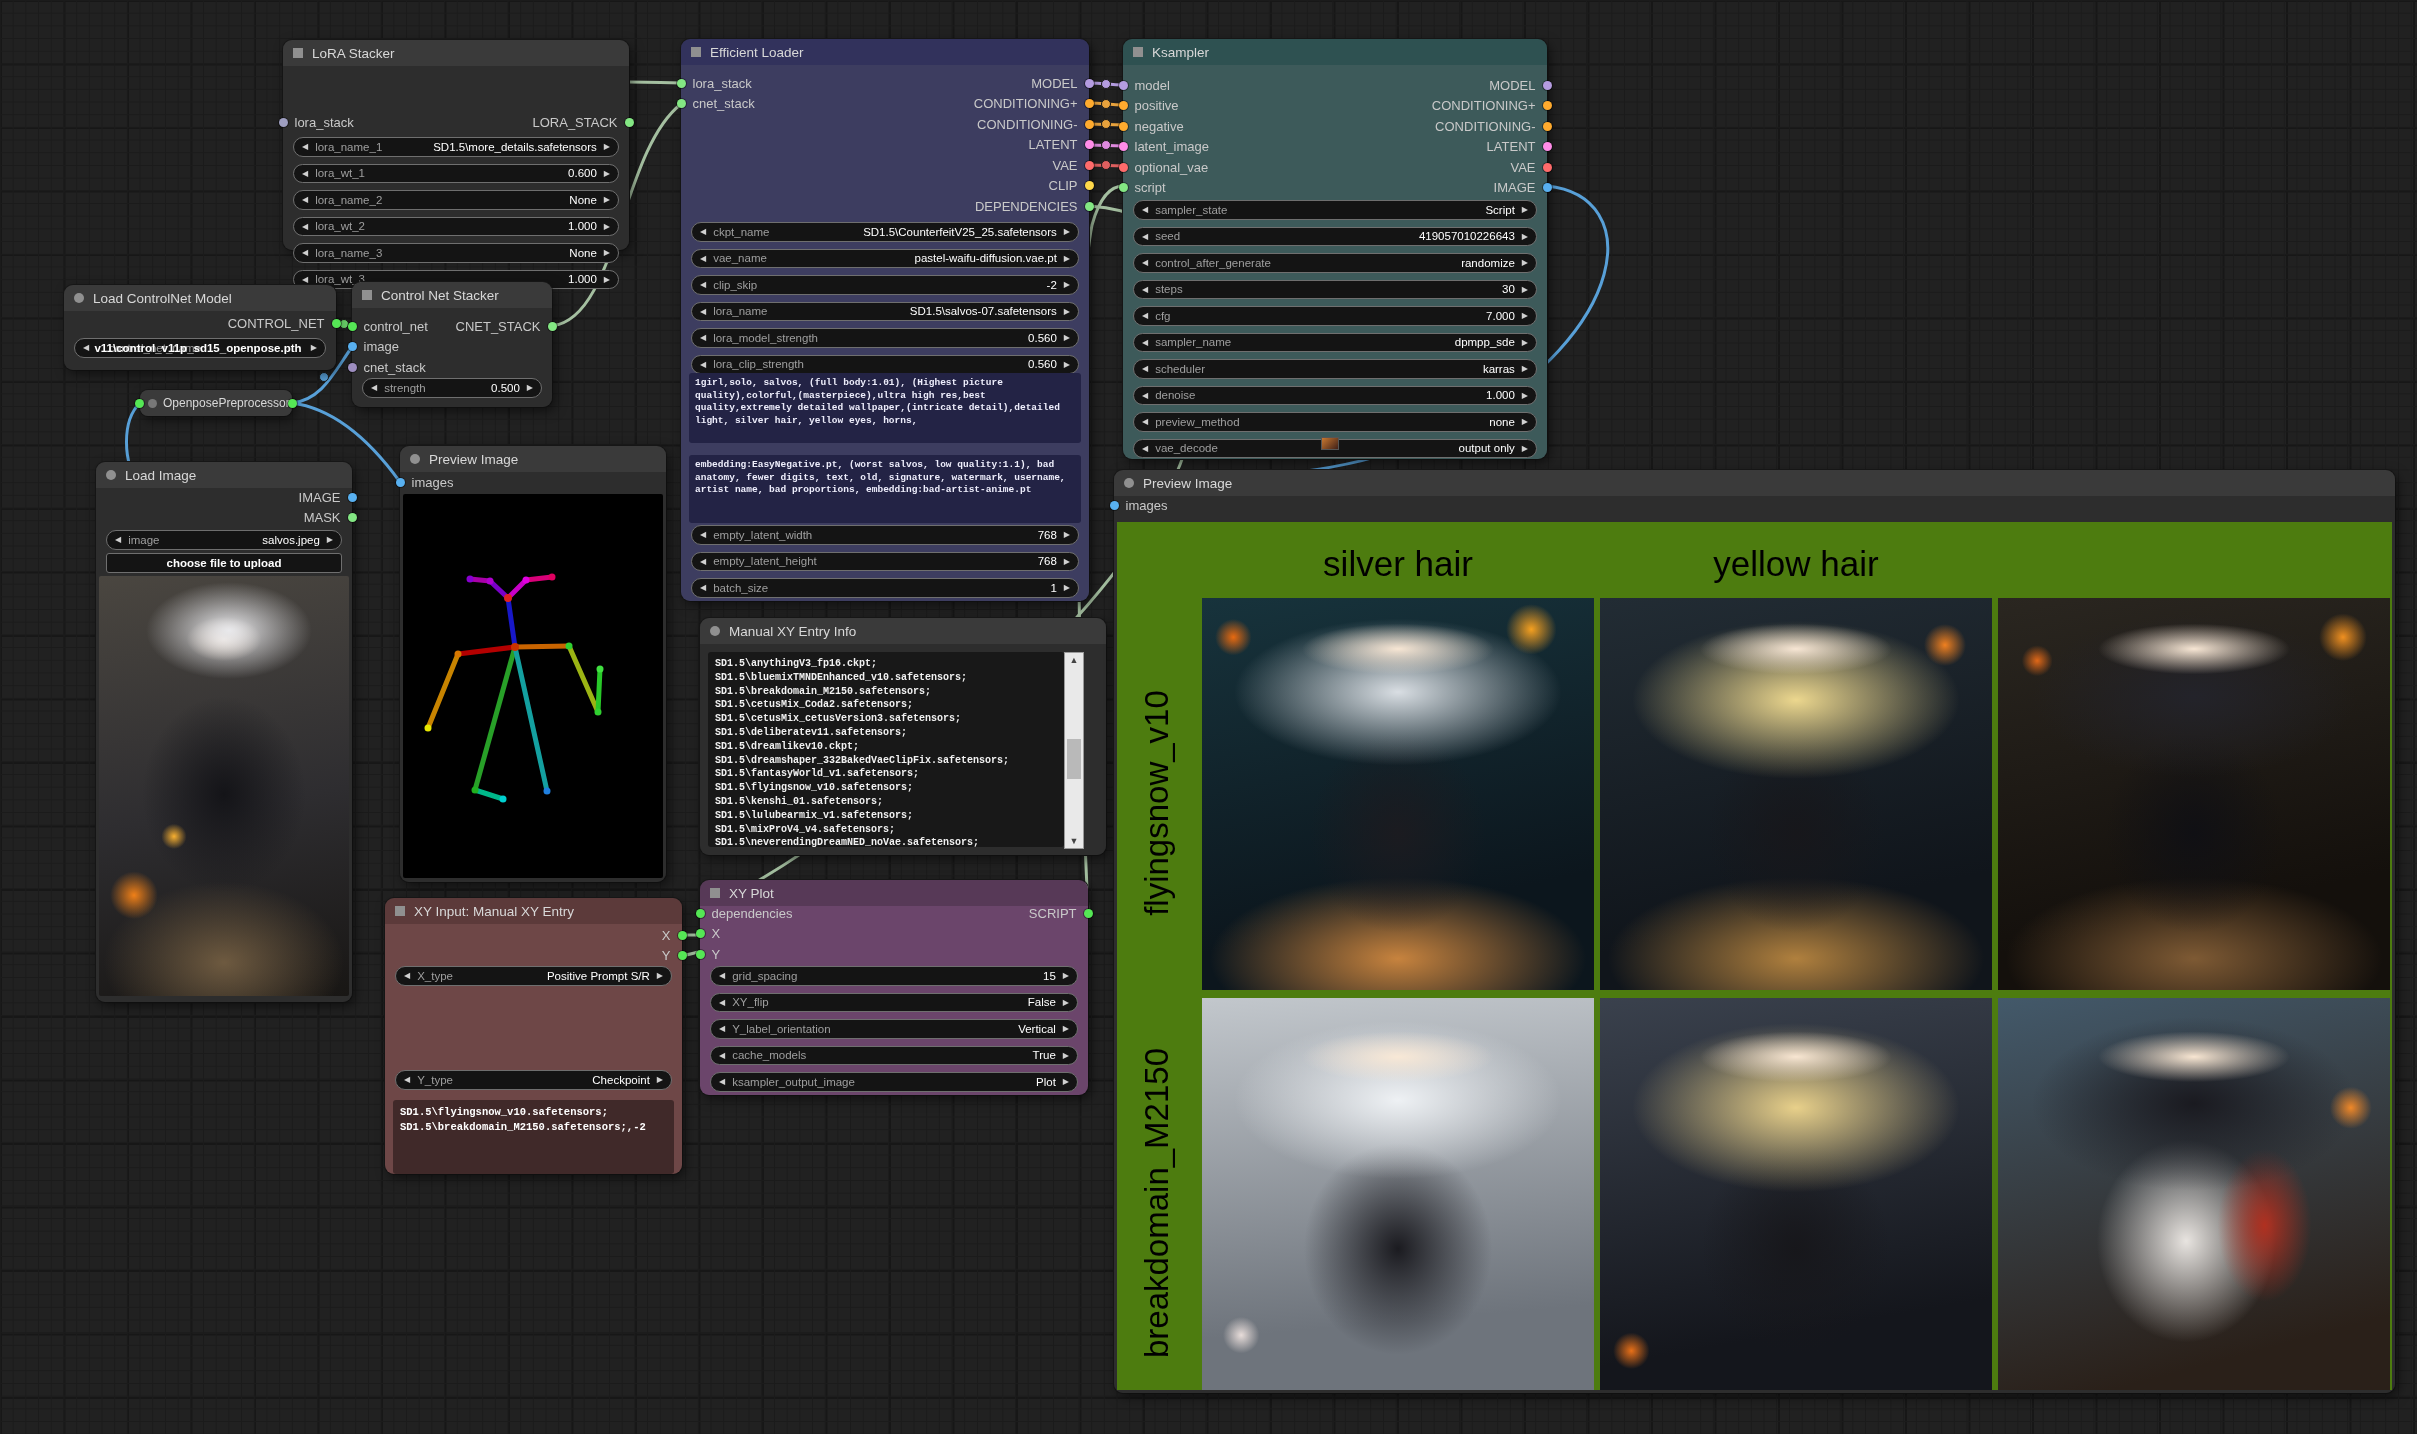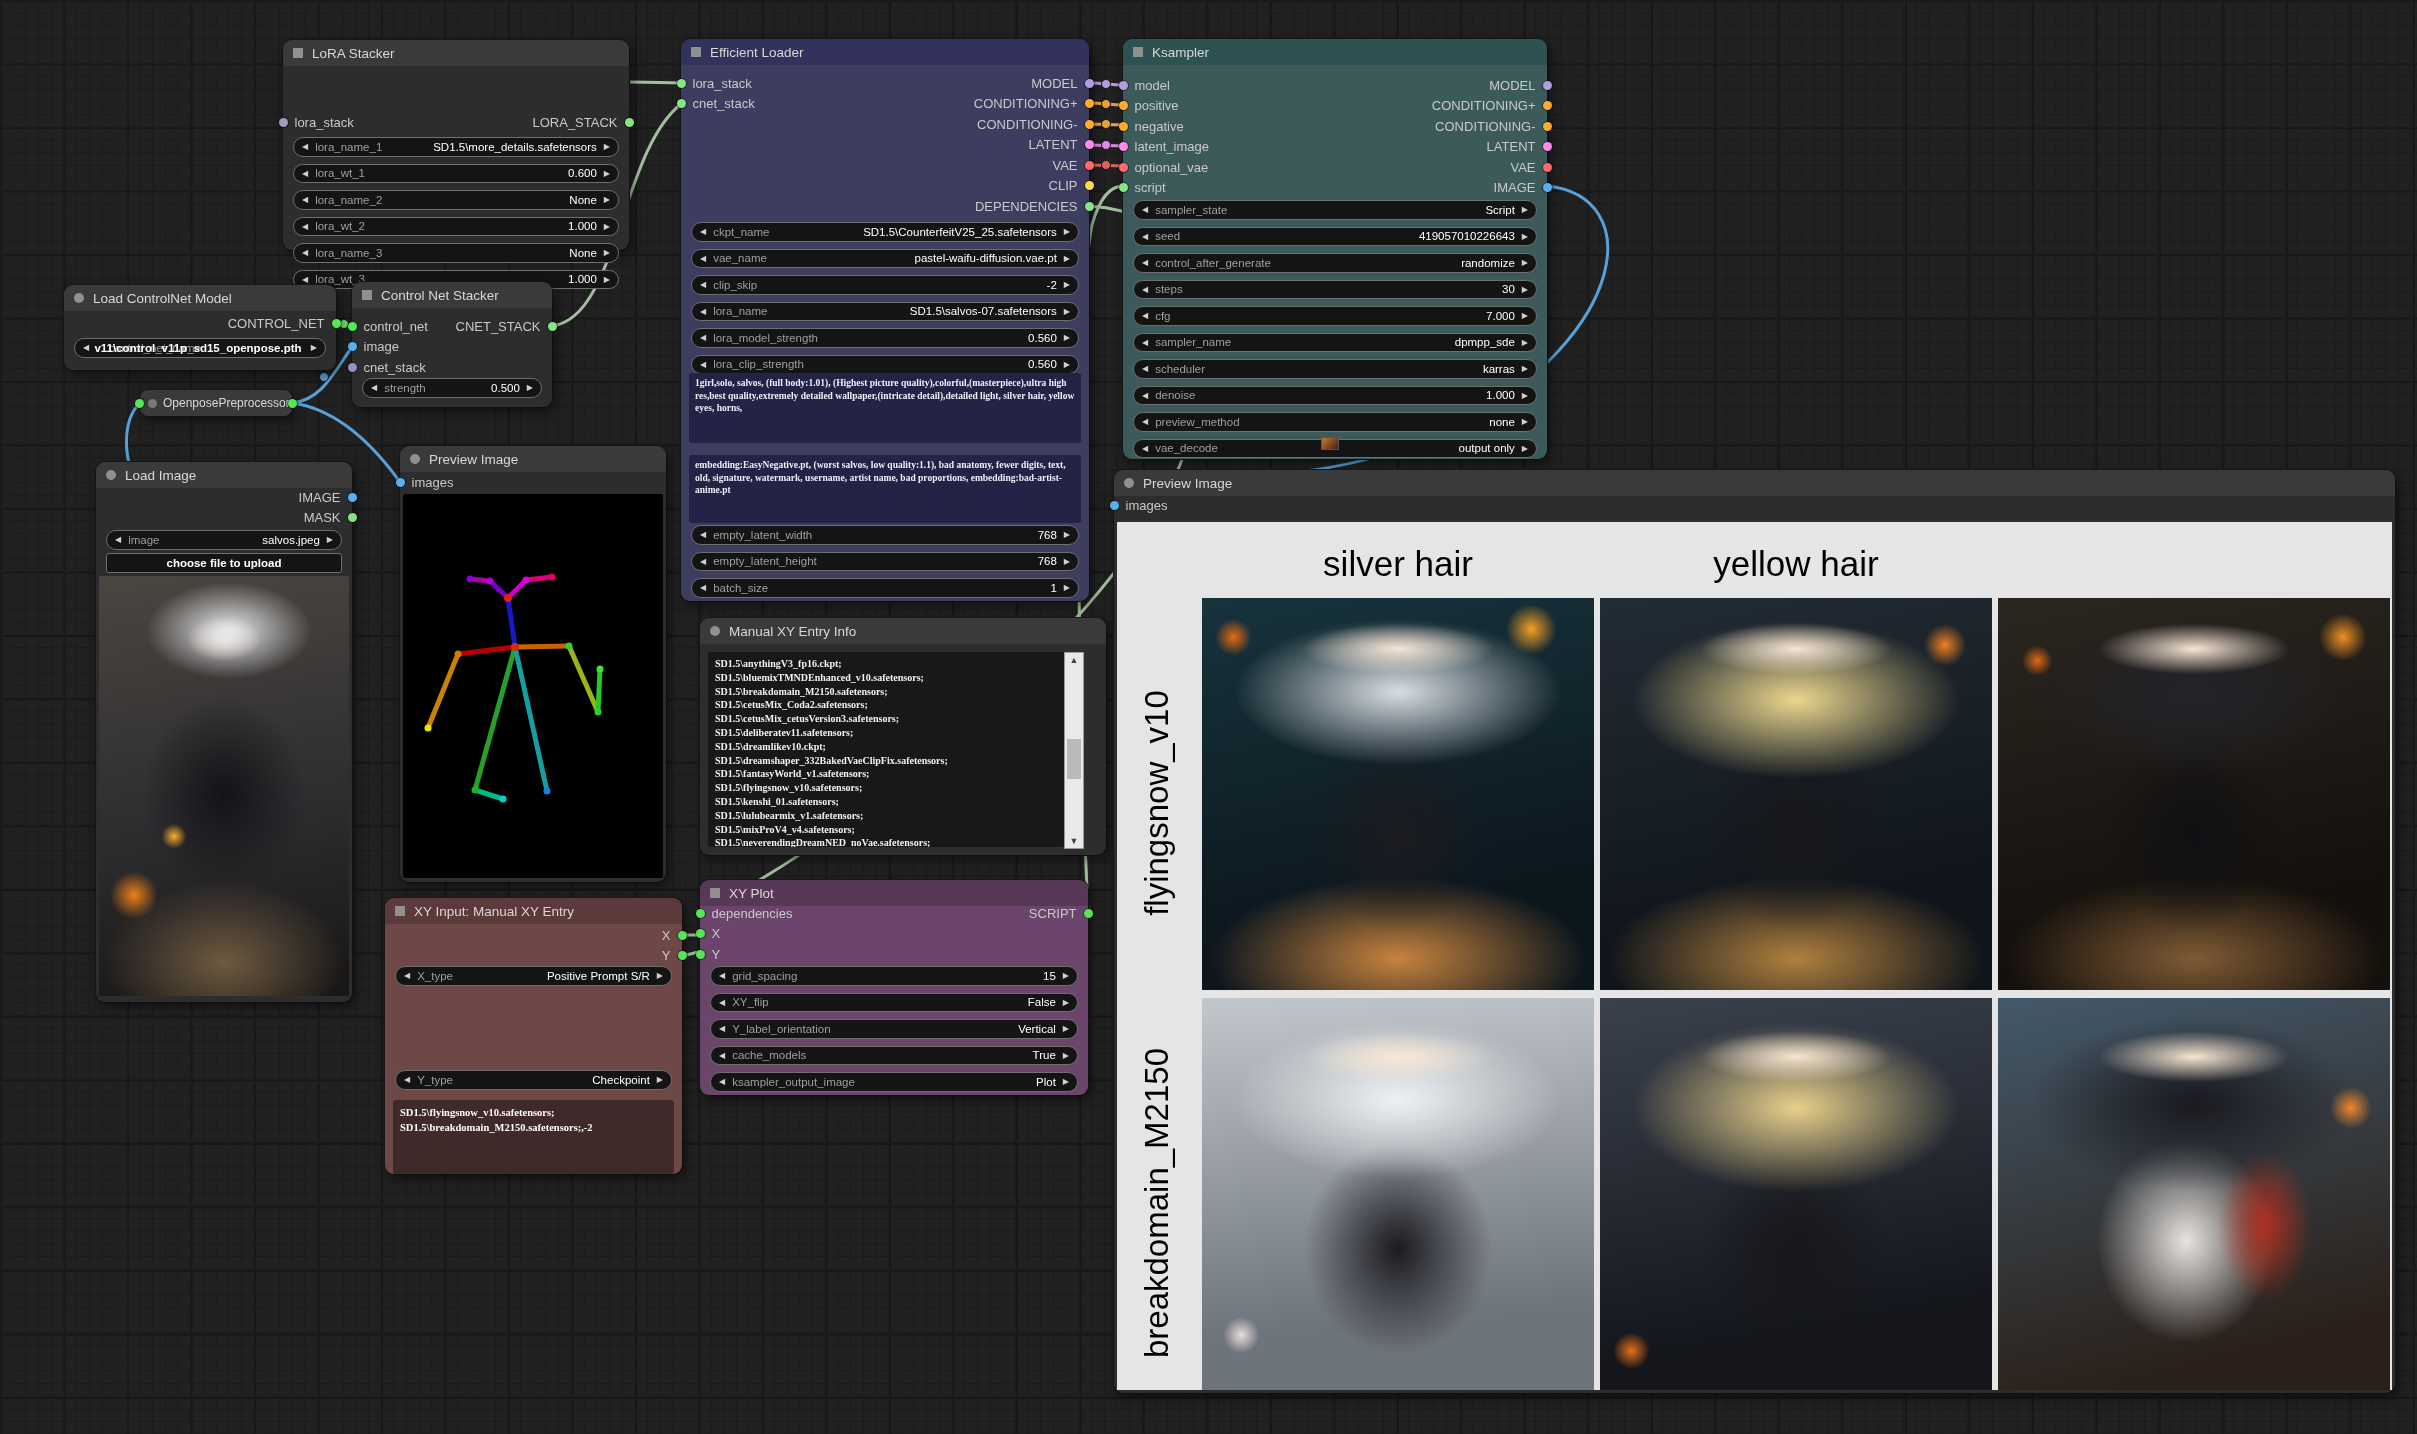--- a/index.html
+++ b/index.html
@@ -29,29 +29,29 @@
   .prow{display:flex;align-items:center;height:20.5px;gap:7px}
   .outs .prow{justify-content:flex-end}
   .pdot{width:9px;height:9px;border-radius:50%;background:var(--c,#888);flex:none;box-shadow:0 0 0 1px rgba(0,0,0,.4)}
   .plabel{color:#c9c9c9;font-size:13px;white-space:nowrap}
   .widgets{position:absolute;left:10px;right:10px}
   .widget{height:17.5px;margin-bottom:7px;background:#141414;border:1px solid #6f6f6f;border-radius:10px;display:flex;align-items:center;padding:0 8px;gap:7px;font-size:11.5px;white-space:nowrap}
   .warrow{color:#d0d0d0;font-size:8px;flex:none}
   .wlabel{color:#9f9f9f;overflow:hidden}
   .wvalue{color:#fff;font-weight:400;margin-left:auto}
   .btn{position:absolute;left:10px;right:10px;height:17.5px;background:#141414;border:1px solid #6f6f6f;border-radius:3px;display:flex;align-items:center;justify-content:center;color:#fff;font-weight:700;font-size:11.5px}
-  .textarea{position:absolute;font-family:Liberation Serif, serif;white-space:pre-wrap;word-break:break-word;border-radius:3px;overflow:hidden}
+  .textarea{position:absolute;font-family:Liberation Mono, monospace;white-space:pre-wrap;word-break:break-word;border-radius:3px;overflow:hidden}
   .ta-blue{background:#232345;color:#eeeefc;font-size:9.5px;line-height:1.32;padding:4px 6px;font-weight:700}
   .ta-maroon{background:#402929;color:#fff;font-size:10.5px;line-height:1.45;padding:5px 7px;font-weight:700}
   .ta-dark{background:#181818;color:#f2f2f2;font-size:10px;line-height:1.38;padding:5px 7px;font-weight:700}
   .scrollbar{position:absolute;background:#e9e9e9;border:1px solid #9a9a9a}
   .sb-arrow{position:absolute;left:0;right:0;height:14px;display:flex;align-items:center;justify-content:center;color:#444;font-size:9px}
   .sb-thumb{position:absolute;left:2px;right:2px;height:40px;background:#b9b9b9}
   .imgbox{position:absolute;border-radius:2px}
-  .plot{position:absolute;background:#e5e5e5}
+  .plot{position:absolute;background:#4d7c0f}
   .colhead{position:absolute;color:#000;font-size:35px;text-align:center;white-space:nowrap}
   .rowlabel{position:absolute;color:#000;font-size:33px;white-space:nowrap;transform:rotate(-90deg);transform-origin:center}
   .cell{position:absolute}
   .minithumb{position:absolute;width:16px;height:11px;background:linear-gradient(135deg,#c87830,#402018);border:1px solid #555}
 </style>
 </head>
 <body>
 
 <svg id="wires" width="2417" height="1434">
   <g fill="none" stroke-linecap="round">

